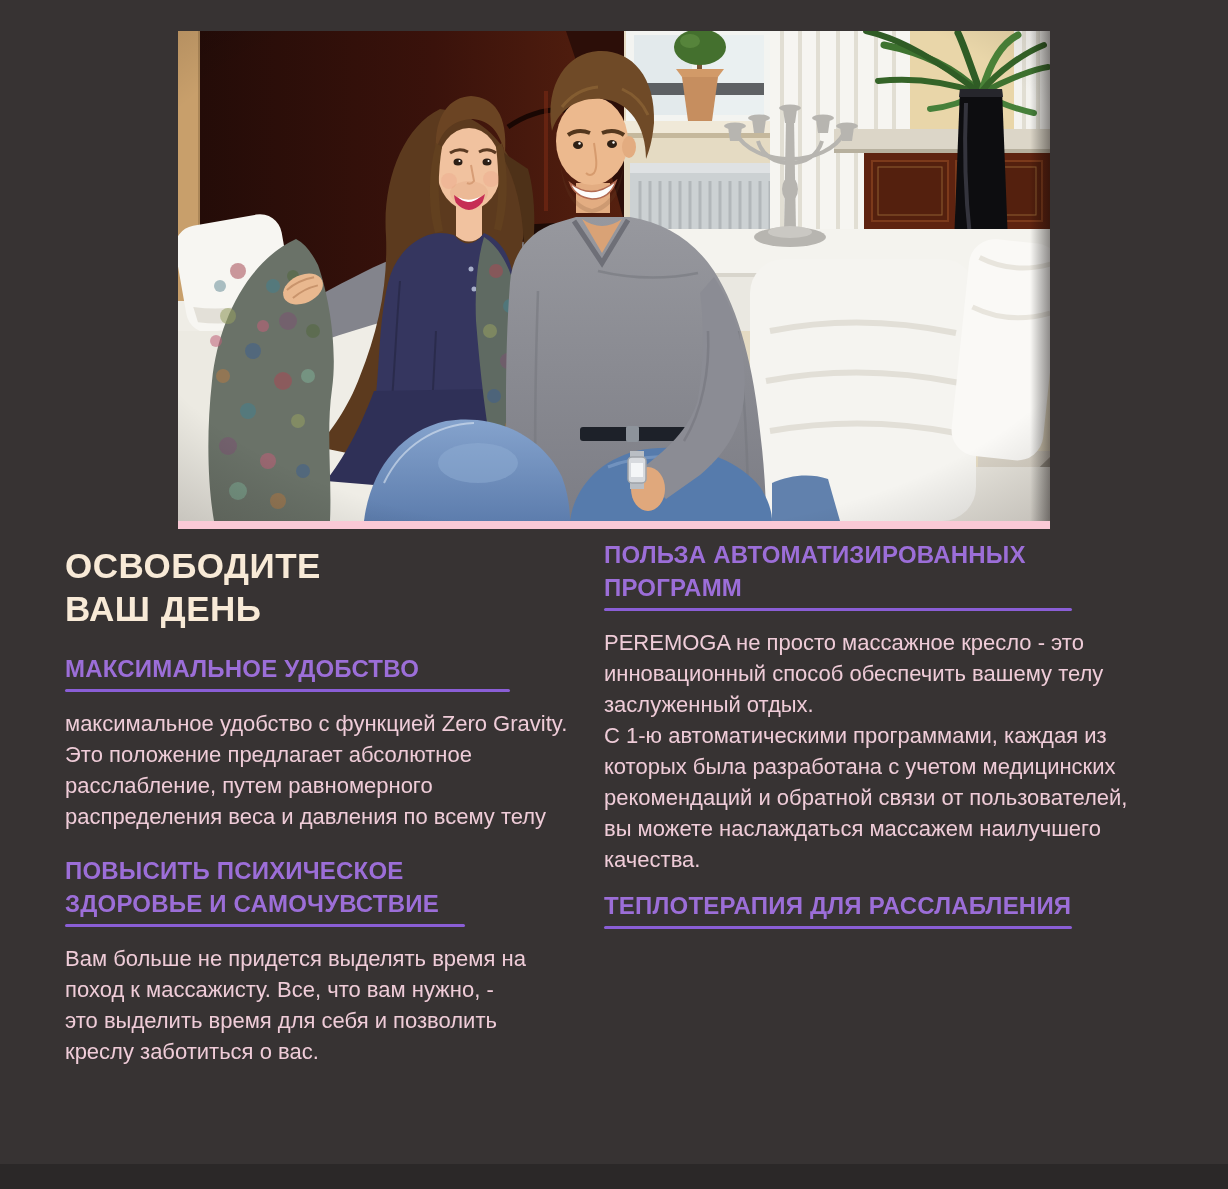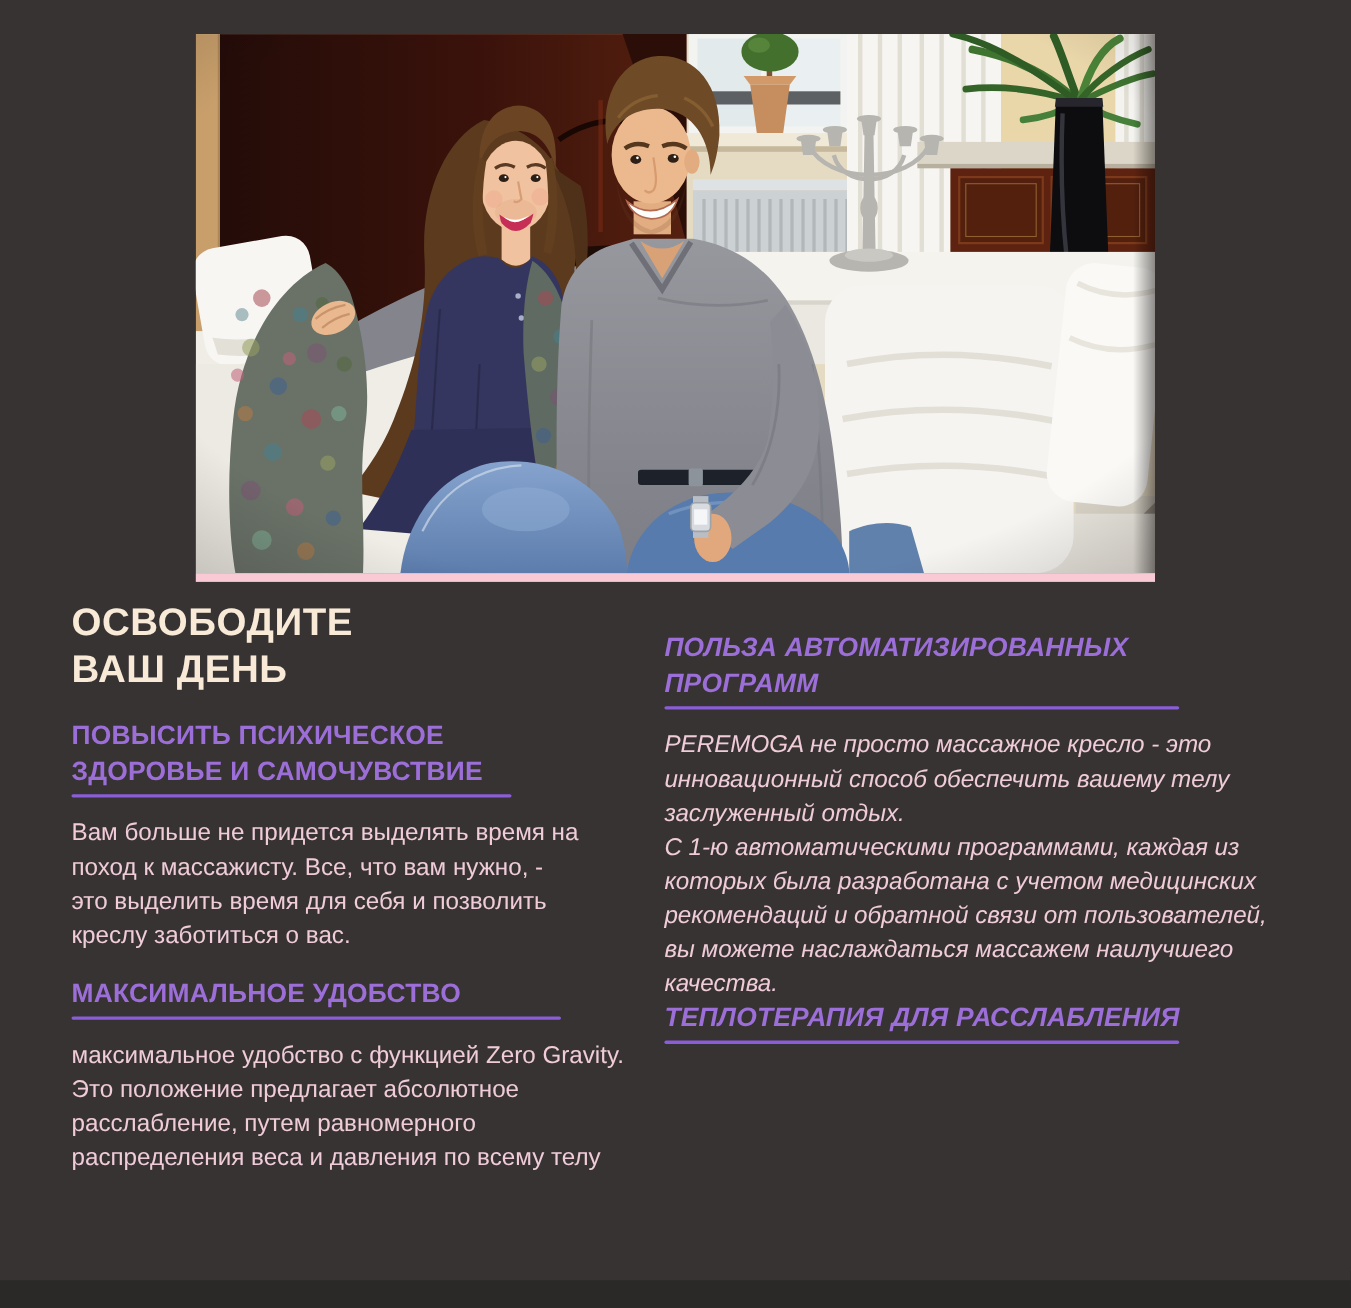--- a/index.html
+++ b/index.html
@@ -14,35 +14,35 @@
   .hero{position:absolute;left:178px;top:31px;width:872px;}
   .hero svg{display:block;width:872px;height:490px;}
   .hero-strip{width:872px;height:8px;background:var(--strip,#fac9d6);}
   .main-title{
     position:absolute;left:65px;top:544px;margin:0;
     font-size:35px;line-height:43px;font-weight:700;letter-spacing:.5px;
     color:var(--title,#f8ead7);white-space:pre-line;
   }
   .col{position:absolute;}
   .col-left{left:65px;top:652px;width:505px;}
-  .col-right{left:604px;top:572px;width:560px;font-style:italic;}
+  .col-right{left:604px;top:538px;width:560px;}
   .sec-h{
     margin:0;font-size:24px;line-height:33px;font-weight:700;letter-spacing:.2px;
     color:var(--accent,#9c6ed8);white-space:pre-line;
   }
   .rule{height:3px;background:var(--rule,#8a5ed6);border-radius:2px;margin:4px 0 16px 0;}
   .w-l1{width:400px}
   .w-l2{width:445px}
   .w-r{width:468px}
   .sec-body{
     margin:0;font-size:22px;line-height:31px;font-weight:400;
     color:var(--body,#efccd8);white-space:pre-line;
   }
   .col-left .sec + .sec{margin-top:22px;}
-  .col-right .sec + .sec{}
+  .col-right .sec + .sec{margin-top:14px;}
 </style>
 </head>
 <body>
 
 <div class="canvas">
 
   <div class="hero" title="Улыбающаяся пара отдыхает на белом диване">
     <svg viewBox="0 0 872 490" aria-hidden="true">
       <defs>
         <linearGradient id="wood" x1="0" y1="0" x2="1" y2="0">
@@ -309,35 +309,35 @@
       </g>
     </svg>
     <div class="hero-strip"></div>
   </div>
 
   <h1 class="main-title">ОСВОБОДИТЕ
 ВАШ ДЕНЬ</h1>
 
   <div class="col col-left">
     <section class="sec">
+      <h3 class="sec-h">МАКСИМАЛЬНОЕ УДОБСТВО</h3>
+      <div class="rule w-l2"></div>
+      <p class="sec-body">максимальное удобство с функцией Zero Gravity.
+Это положение предлагает абсолютное
+расслабление, путем равномерного
+распределения веса и давления по всему телу</p>
+    </section>
+    <section class="sec">
       <h3 class="sec-h">ПОВЫСИТЬ ПСИХИЧЕСКОЕ
 ЗДОРОВЬЕ И САМОЧУВСТВИЕ</h3>
       <div class="rule w-l1"></div>
       <p class="sec-body">Вам больше не придется выделять время на
 поход к массажисту. Все, что вам нужно, -
 это выделить время для себя и позволить
 креслу заботиться о вас.</p>
-    </section>
-    <section class="sec">
-      <h3 class="sec-h">МАКСИМАЛЬНОЕ УДОБСТВО</h3>
-      <div class="rule w-l2"></div>
-      <p class="sec-body">максимальное удобство с функцией Zero Gravity.
-Это положение предлагает абсолютное
-расслабление, путем равномерного
-распределения веса и давления по всему телу</p>
     </section>
   </div>
 
   <div class="col col-right">
     <section class="sec">
       <h3 class="sec-h">ПОЛЬЗА АВТОМАТИЗИРОВАННЫХ
 ПРОГРАММ</h3>
       <div class="rule w-r"></div>
       <p class="sec-body">PEREMOGA не просто массажное кресло - это
 инновационный способ обеспечить вашему телу

